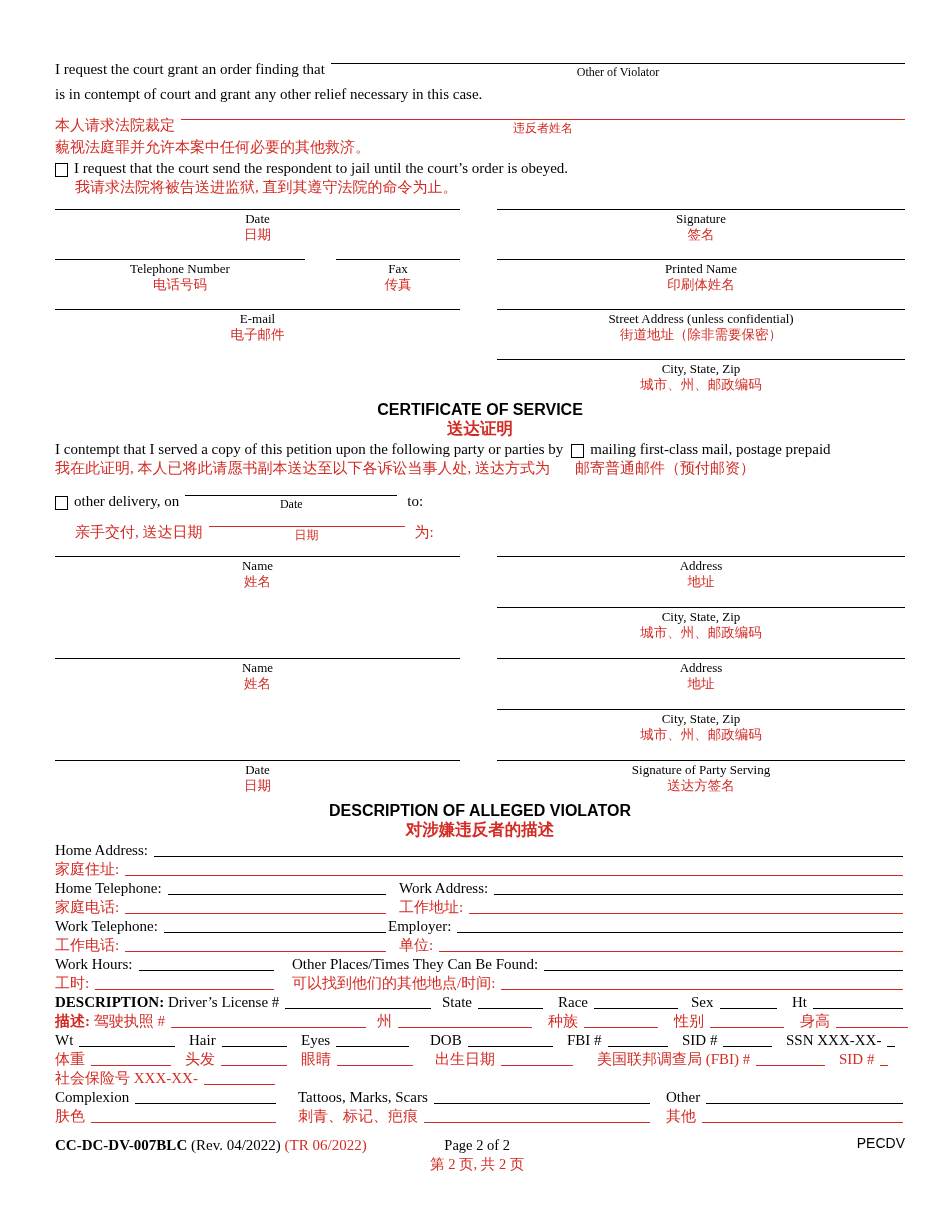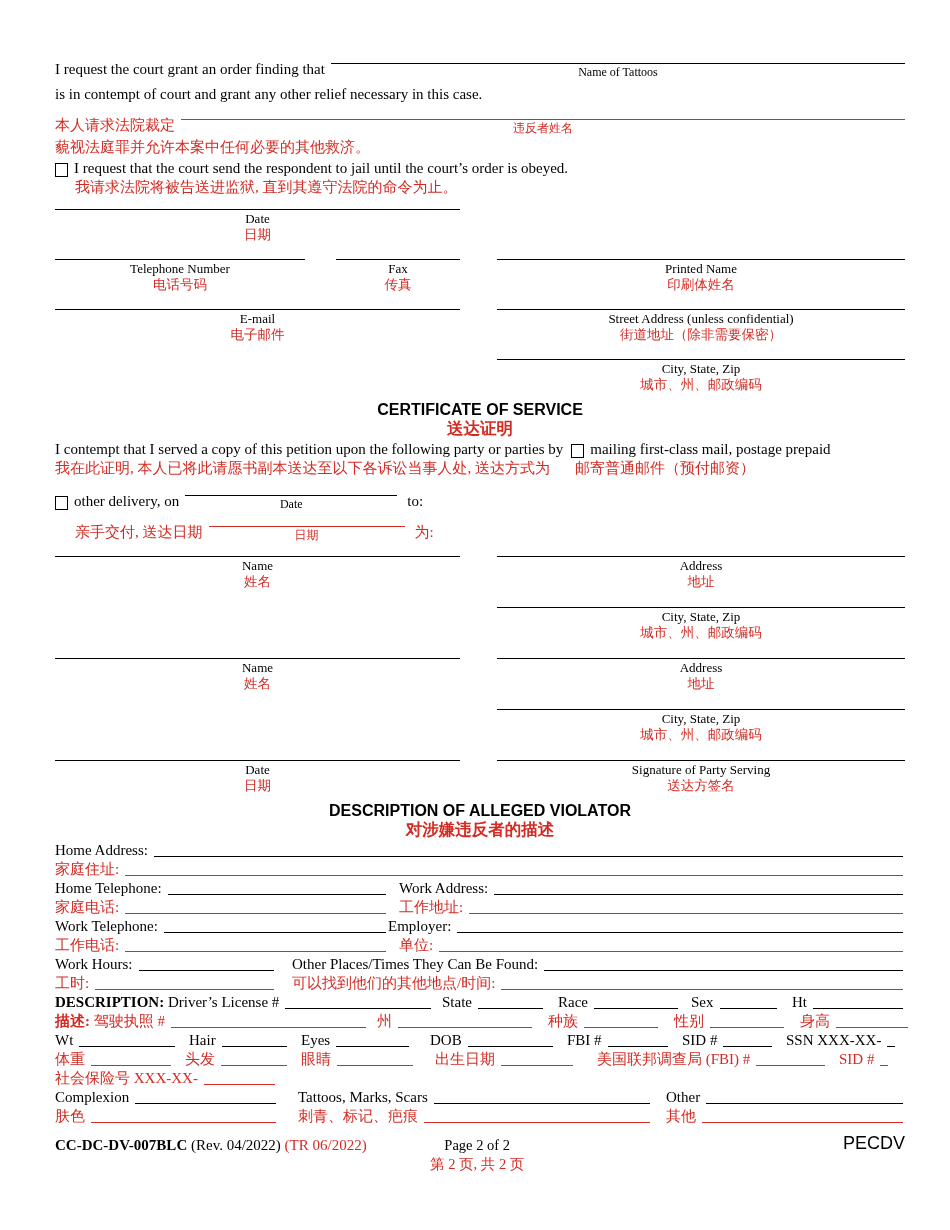--- a/index.html
+++ b/index.html
@@ -72,32 +72,32 @@
     font-family: "Liberation Sans", sans-serif;
     font-weight: bold; font-size: 16px; line-height: 18px;
   }
   .h1.zh { font-size: 16.5px; color: var(--red); }
 
   
   .footer { position: absolute; left: 55px; right: 45px; top: 1136px; height: 44px; }
   .f-left { position: absolute; left: 0; top: 0; white-space: nowrap; }
   .f-center { position: absolute; left: 50%; transform: translateX(-53%); top: 0; text-align: center; font-size: 14.5px; }
   .f-center .zhline { color: var(--red); }
-  .f-right { position: absolute; right: 0; top: -2px; font-family: "Liberation Sans", sans-serif; font-size: 18px; }
+  .f-right { position: absolute; right: 0; top: -2px; font-family: "Liberation Sans", sans-serif; font-size: 14px; }
 </style>
 </head>
 <body>
 
 <div class="page">
 
   <div class="row">
     <span class="lbl">I request the court grant an order finding that</span>
     <span class="ucol">
       <span class="u"></span>
-      <span class="cap">Name of Tattoos</span>
+      <span class="cap">Other of Violator</span>
     </span>
   </div>
   <div class="mt6">is in contempt of court and grant any other relief necessary in this case.</div>
   <div class="row r">
     <span class="lbl">本人请求法院裁定</span>
     <span class="ucol">
       <span class="u"></span>
       <span class="cap">违反者姓名</span>
     </span>
   </div>
@@ -106,20 +106,24 @@
   <div class="row mt2">
     <span class="cb"></span>
     <span>I request that the court send the respondent to jail until the court’s order is obeyed.</span>
   </div>
   <div class="r ind">我请求法院将被告送进监狱, 直到其遵守法院的命令为止。</div>
 
   <div class="siggrid">
     <div class="sigcell" style="grid-column:1;grid-row:1">
       <div class="sl-en">Date</div>
       <div class="sl-zh">日期</div>
+    </div>
+    <div class="sigcell" style="grid-column:2;grid-row:1">
+      <div class="sl-en">Signature</div>
+      <div class="sl-zh">签名</div>
     </div>
     <div class="dual" style="grid-column:1;grid-row:2">
       <div class="sigcell">
         <div class="sl-en">Telephone Number</div>
         <div class="sl-zh">电话号码</div>
       </div>
       <div class="sigcell">
         <div class="sl-en">Fax</div>
         <div class="sl-zh">传真</div>
       </div>

